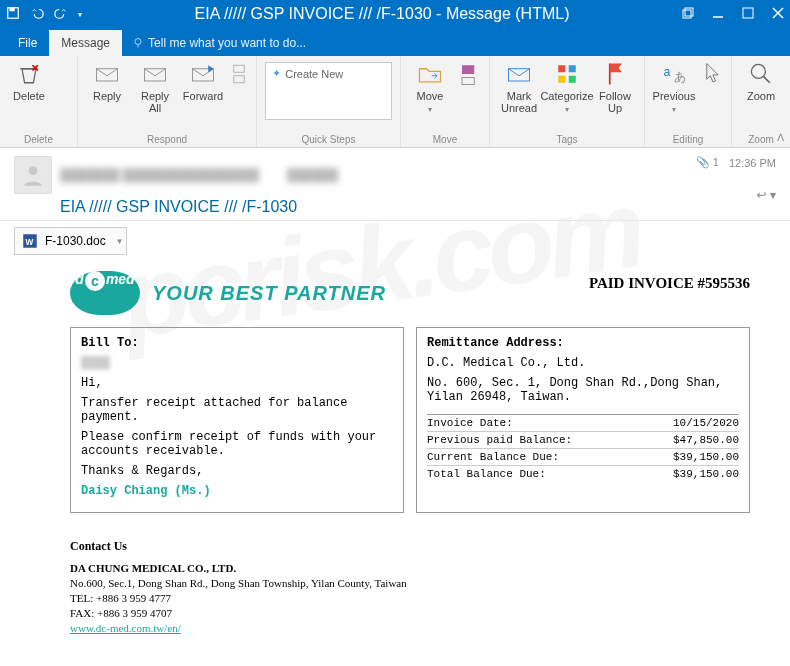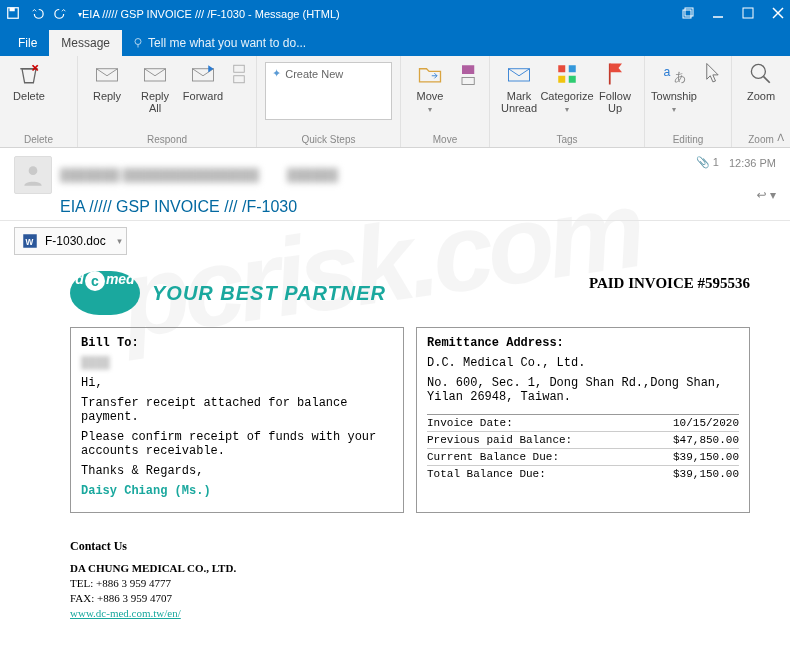--- a/index.html
+++ b/index.html
@@ -1,20 +1,20 @@
 <!DOCTYPE html>
 <html><head>
 <meta charset="utf-8">
 <style>
 * { box-sizing: border-box; margin: 0; padding: 0; }
 body { font-family: "Segoe UI", Arial, sans-serif; font-size: 12px; background: #fff; width: 790px; height: 666px; overflow: hidden; position: relative; }
 .titlebar { background: #0072c6; color: #fff; height: 28px; display: flex; align-items: center; padding: 0 6px; }
 .titlebar .qat { display: flex; gap: 10px; align-items: center; }
 .titlebar .qat svg { width: 14px; height: 14px; }
-.titlebar .title { flex: 1; font-size: 11px; }
+.titlebar .title { flex: 1; text-align: center; font-size: 16px; }
 .titlebar .winbtns { display: flex; gap: 18px; }
 .titlebar .winbtns svg { width: 12px; height: 12px; }
 .menubar { background: #0072c6; color: #fff; height: 28px; display: flex; align-items: flex-end; padding: 0 6px; }
 .menubar .tab { padding: 6px 12px; font-size: 12px; cursor: pointer; }
 .menubar .tab.active { background: #f3f3f3; color: #444; }
 .menubar .tell { display: flex; align-items: center; gap: 4px; padding: 6px 10px; opacity: .9; }
 .ribbon { background: #f3f3f3; border-bottom: 1px solid #d4d4d4; height: 92px; display: flex; position: relative; }
 .rgroup { border-right: 1px solid #e1e1e1; padding: 4px 8px 2px; display: flex; flex-direction: column; justify-content: space-between; }
 .rgroup .items { display: flex; gap: 6px; align-items: flex-start; }
 .rbtn { display: flex; flex-direction: column; align-items: center; width: 42px; color: #444; font-size: 11px; gap: 2px; cursor: pointer; }
@@ -213,21 +213,21 @@
     </div>
     <div class="glabel">Tags</div>
   </div>
   <div class="rgroup">
     <div class="items">
       <div class="rbtn">
           <svg viewBox="0 0 32 32">
             <text x="4" y="18" font-size="14" fill="#2b7cd3">a</text>
             <text x="16" y="24" font-size="14" fill="#888">あ</text>
           </svg>
-          <span class="lbl"><span>Township</span><br><span class="caret">▾</span></span>
+          <span class="lbl"><span>Previous</span><br><span class="caret">▾</span></span>
         </div>
       <div class="rbtn" style="width:22px">
           <svg viewBox="0 0 24 32">
             <path d="M6 4l0 18 4-4 3 7 3-1-3-7 6 0z" fill="none" stroke="#666"></path>
           </svg>
         </div>
     </div>
     <div class="glabel">Editing</div>
   </div>
   <div class="rgroup" style="border-right:none">
@@ -309,17 +309,18 @@
         </div>
       <div class="balrow">
           <span>Total Balance Due:</span>
           <span>$39,150.00</span>
         </div>
     </div>
   </div>
   <div class="contact">
     <h5>Contact Us</h5>
     <p><b>DA CHUNG MEDICAL CO., LTD.</b></p>
+    <p>No.600, Sec.1, Dong Shan Rd., Dong Shan Township, Yilan County, Taiwan</p>
     <p>TEL: +886 3 959 4777</p>
     <p>FAX: +886 3 959 4707</p>
     <p><span class="link">www.dc-med.com.tw/en/</span></p>
   </div>
 </div>
 
 </body></html>

